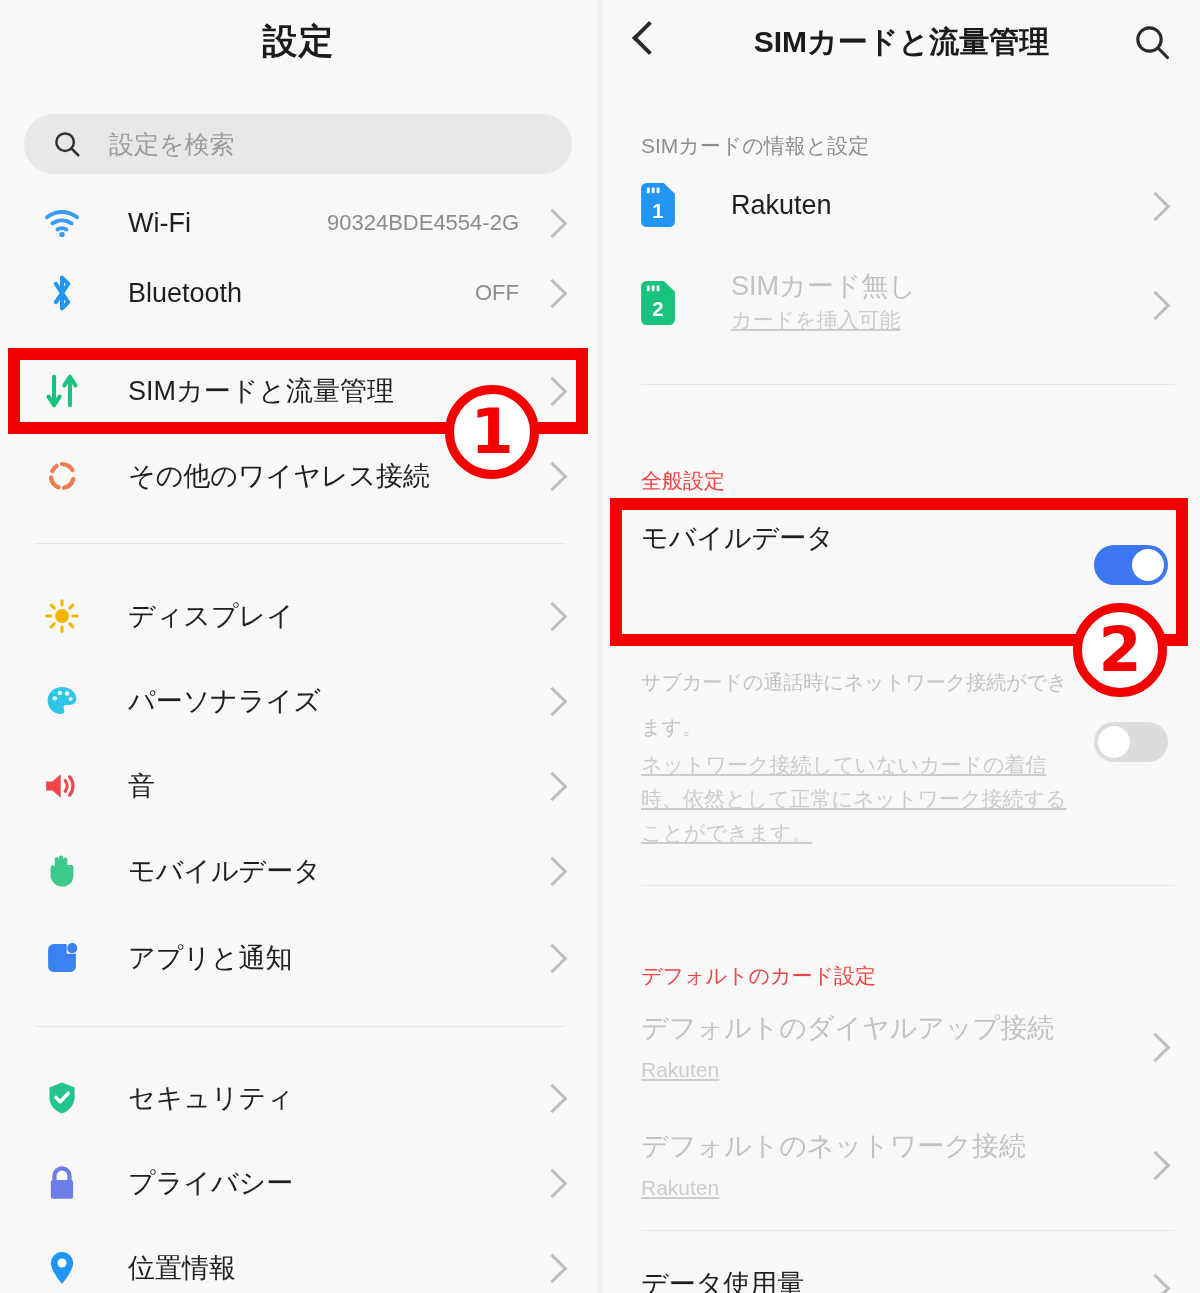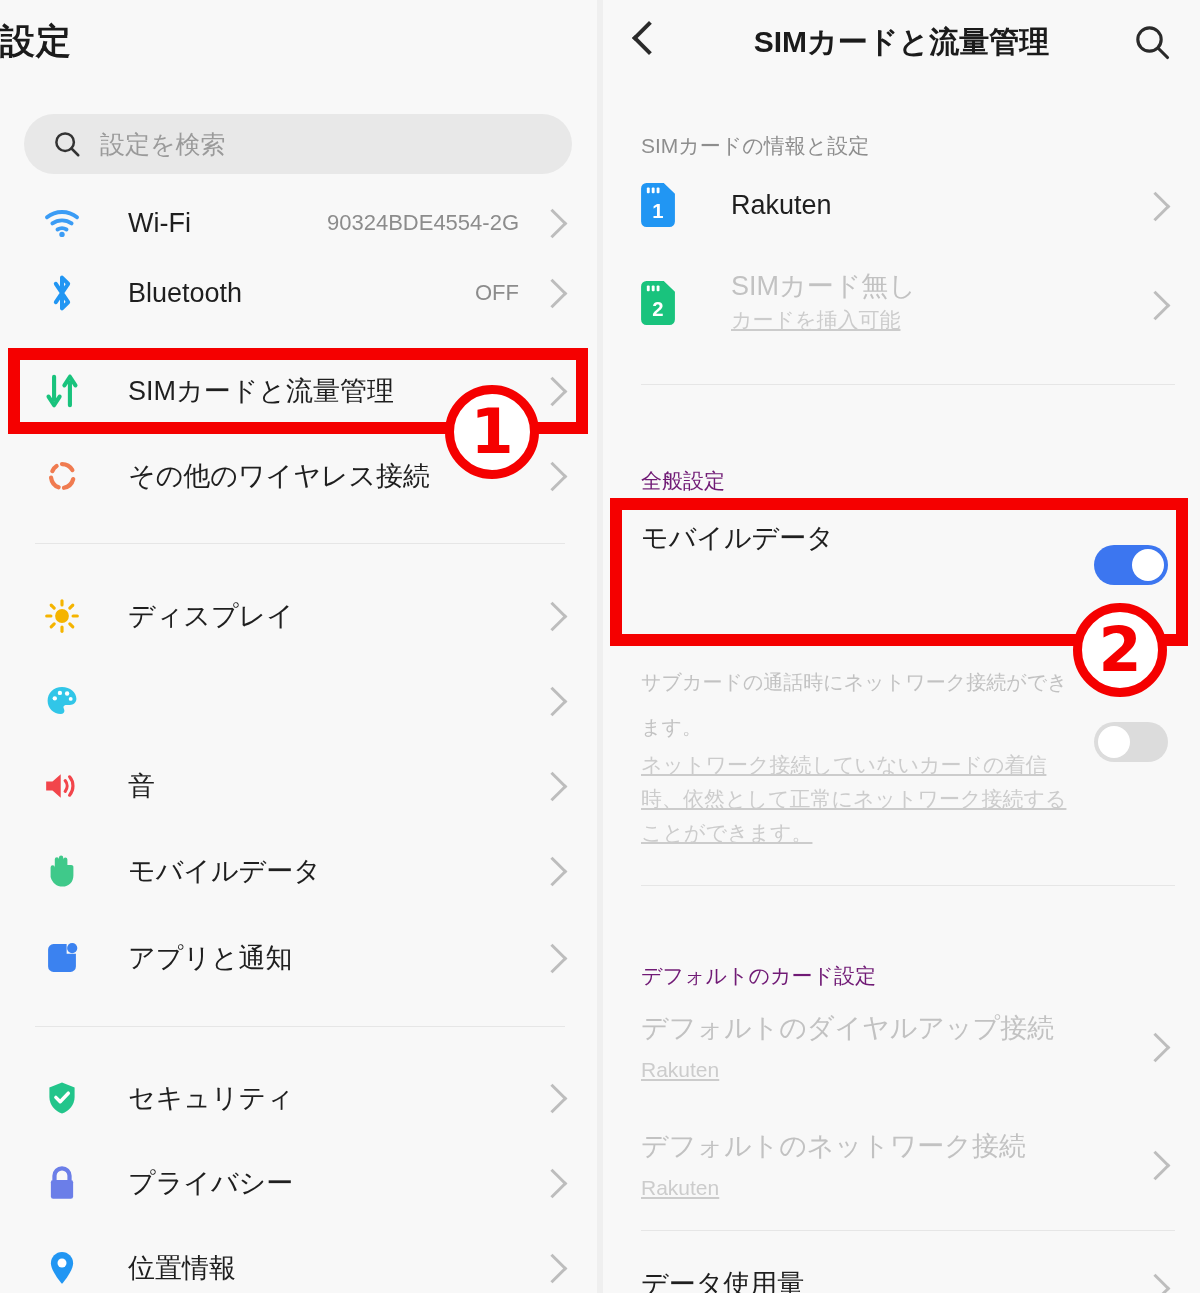--- a/index.html
+++ b/index.html
@@ -36,38 +36,39 @@
     width: 6px;
     height: 1293px;
     background: #efefef;
   }
 
   
   .settings-title {
     position: absolute;
     left: 0; top: 18px;
     width: 597px;
+    text-align: center;
     font-size: 35px;
     font-weight: bold;
     color: #1b1b1b;
     letter-spacing: 1px;
   }
   .search-bar {
     position: absolute;
     left: 24px; top: 114px;
     width: 548px; height: 60px;
     background: #e8e8e8;
     border-radius: 30px;
     display: flex;
     align-items: center;
     box-sizing: border-box;
     padding-left: 28px;
   }
   .search-placeholder {
-    margin-left: 18px;
+    margin-left: 27px;
     font-size: 25px;
     color: #9a9a9a;
   }
 
   .row {
     position: absolute;
     left: 0;
     width: 597px;
     height: 86px;
     display: flex;
@@ -133,21 +134,21 @@
     right: 28px; top: 22px;
     width: 40px; height: 40px;
   }
   .section-head {
     position: absolute;
     left: 38px;
     font-size: 21px;
     color: #8e8e8e;
     margin-top: 24px;
   }
-  .section-head.dark { color: #701a75; }
+  .section-head.dark { color: #ef4444; }
 
   .rrow {
     position: absolute;
     left: 0;
     width: 597px;
     display: flex;
     align-items: center;
   }
   .rrow .rtitle {
     position: absolute;
@@ -303,20 +304,21 @@
     <div class="row" style="top:658px">
       <span class="ic">
         <svg width="36" height="36" viewBox="0 0 24 24">
           <path d="M12 2.6 C6.4 2.6 2.4 6.6 2.4 11.8 C2.4 17.0 6.4 20.6 11.2 20.6 C12.8 20.6 13.6 19.6 13.6 18.5 C13.6 17.4 12.8 16.6 13.0 15.8 C13.2 15.0 14.0 14.6 15.0 14.6 L17.2 14.6 C19.7 14.6 21.6 12.9 21.6 10.5 C21.6 6.1 17.4 2.6 12 2.6 Z" fill="#31c6e8"></path>
           <circle cx="7.2" cy="10.2" r="1.45" fill="#fff"></circle>
           <circle cx="10.6" cy="6.6" r="1.45" fill="#fff"></circle>
           <circle cx="15.4" cy="7.0" r="1.45" fill="#fff"></circle>
           <circle cx="17.8" cy="10.6" r="1.3" fill="#fff"></circle>
         </svg>
       </span>
+      <span class="label">パーソナライズ</span>
       <span class="chev"></span>
     </div>
 
     <div class="row" style="top:743px">
       <span class="ic">
         <svg width="38" height="32" viewBox="0 0 24 20">
           <path d="M2 7.2 L6 7.2 L11.2 2.6 L11.2 17.4 L6 12.8 L2 12.8 Z" fill="#f2454b"></path>
           <path d="M14 6.6 A5.4 5.4 0 0 1 14 13.4" fill="none" stroke="#f2454b" stroke-width="2" stroke-linecap="round"></path>
           <path d="M16.8 4.2 A9 9 0 0 1 16.8 15.8" fill="none" stroke="#f2454b" stroke-width="2" stroke-linecap="round"></path>
         </svg>

